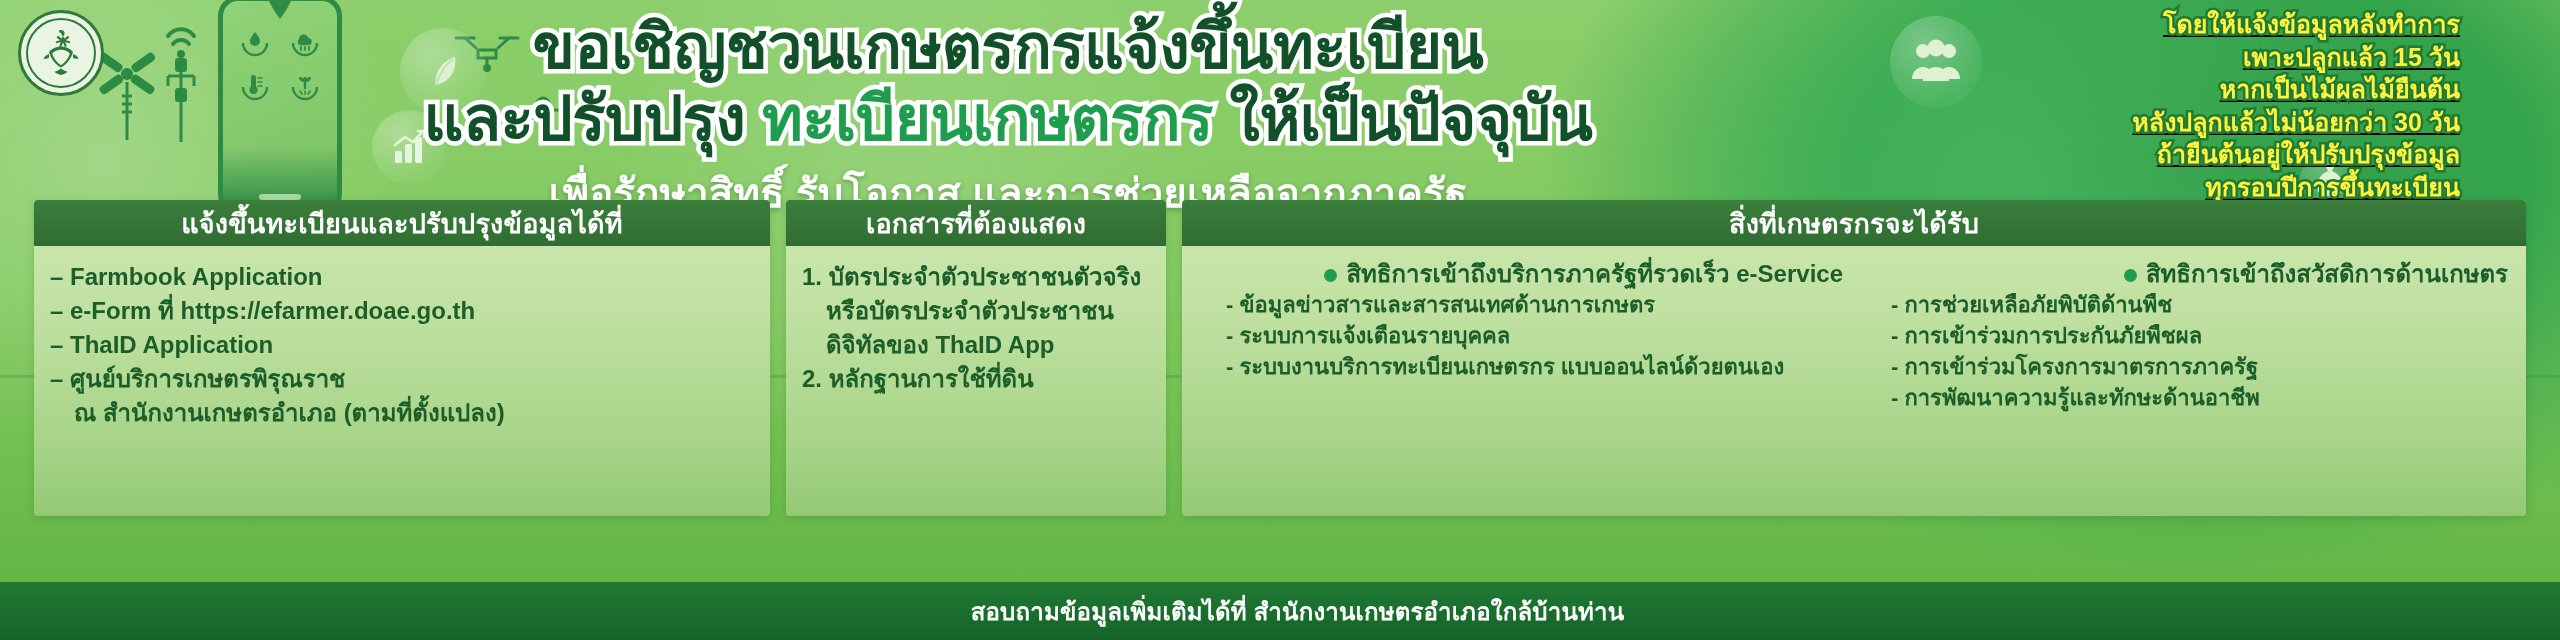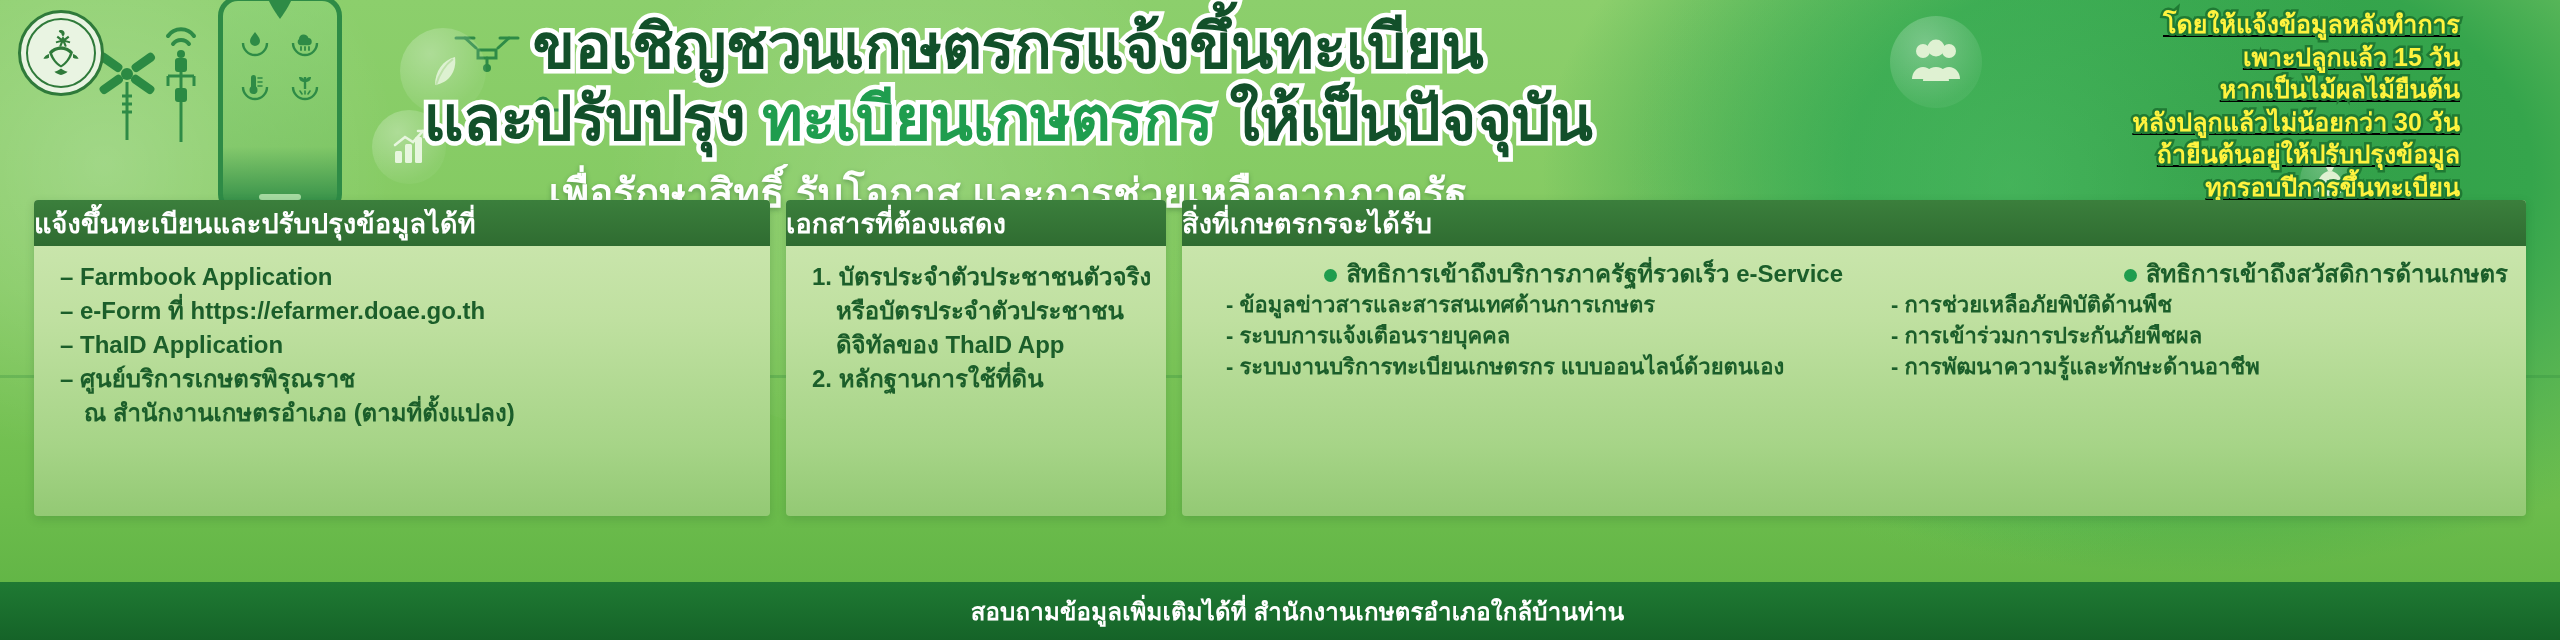--- a/index.html
+++ b/index.html
@@ -134,26 +134,26 @@
     position:relative; height:316px;
     border-radius:4px;
     background:linear-gradient(180deg,#cfe8b2 0%,#bfe0a0 38%,#a6d487 78%,#93c974 100%);
     box-shadow:0 3px 10px rgba(20,70,35,.18);
     overflow:hidden;
     display:flex; flex-direction:column;
   }
   .panel .head {
     height:46px; flex:0 0 46px;
     background:linear-gradient(180deg,#3b7f3c 0%,#2f6c31 100%);
-    display:flex; align-items:center; justify-content:flex-start;
+    display:flex; align-items:center; justify-content:center;
   }
   .panel .head .ht {
     color:#ffffff; font-size:27px; font-weight:bold; letter-spacing:.2px; white-space:nowrap;
   }
-  .panel .body { flex:1; padding:14px 22px 10px 26px; }
+  .panel .body { flex:1; padding:14px 22px 10px 16px; }
   .panel .body .row {
     color:#1b5e2a; font-size:24px; font-weight:bold; line-height:1.42; white-space:nowrap;
   }
   .panel .body .row.indent { padding-left:24px; }
 
   #panel-left  { width:736px; }
   #panel-mid   { width:380px; }
   #panel-right { flex:1; }
 
   #panel-right .body { display:flex; gap:26px; padding:12px 18px 10px 22px; }
@@ -548,20 +548,21 @@
           <div class="sub">- ระบบงานบริการทะเบียนเกษตรกร แบบออนไลน์ด้วยตนเอง</div>
         </div>
 
         <div class="col">
           <div class="grp">
             <span class="dot"></span>
             <span class="grp-title">สิทธิการเข้าถึงสวัสดิการด้านเกษตร</span>
           </div>
           <div class="sub">- การช่วยเหลือภัยพิบัติด้านพืช</div>
           <div class="sub">- การเข้าร่วมการประกันภัยพืชผล</div>
+          <div class="sub">- การเข้าร่วมโครงการมาตรการภาครัฐ</div>
           <div class="sub">- การพัฒนาความรู้และทักษะด้านอาชีพ</div>
         </div>
 
       </div>
     </div>
 
   </div>
 
   <div id="footer-strip">
     <span class="ft">สอบถามข้อมูลเพิ่มเติมได้ที่ สำนักงานเกษตรอำเภอใกล้บ้านท่าน</span>

